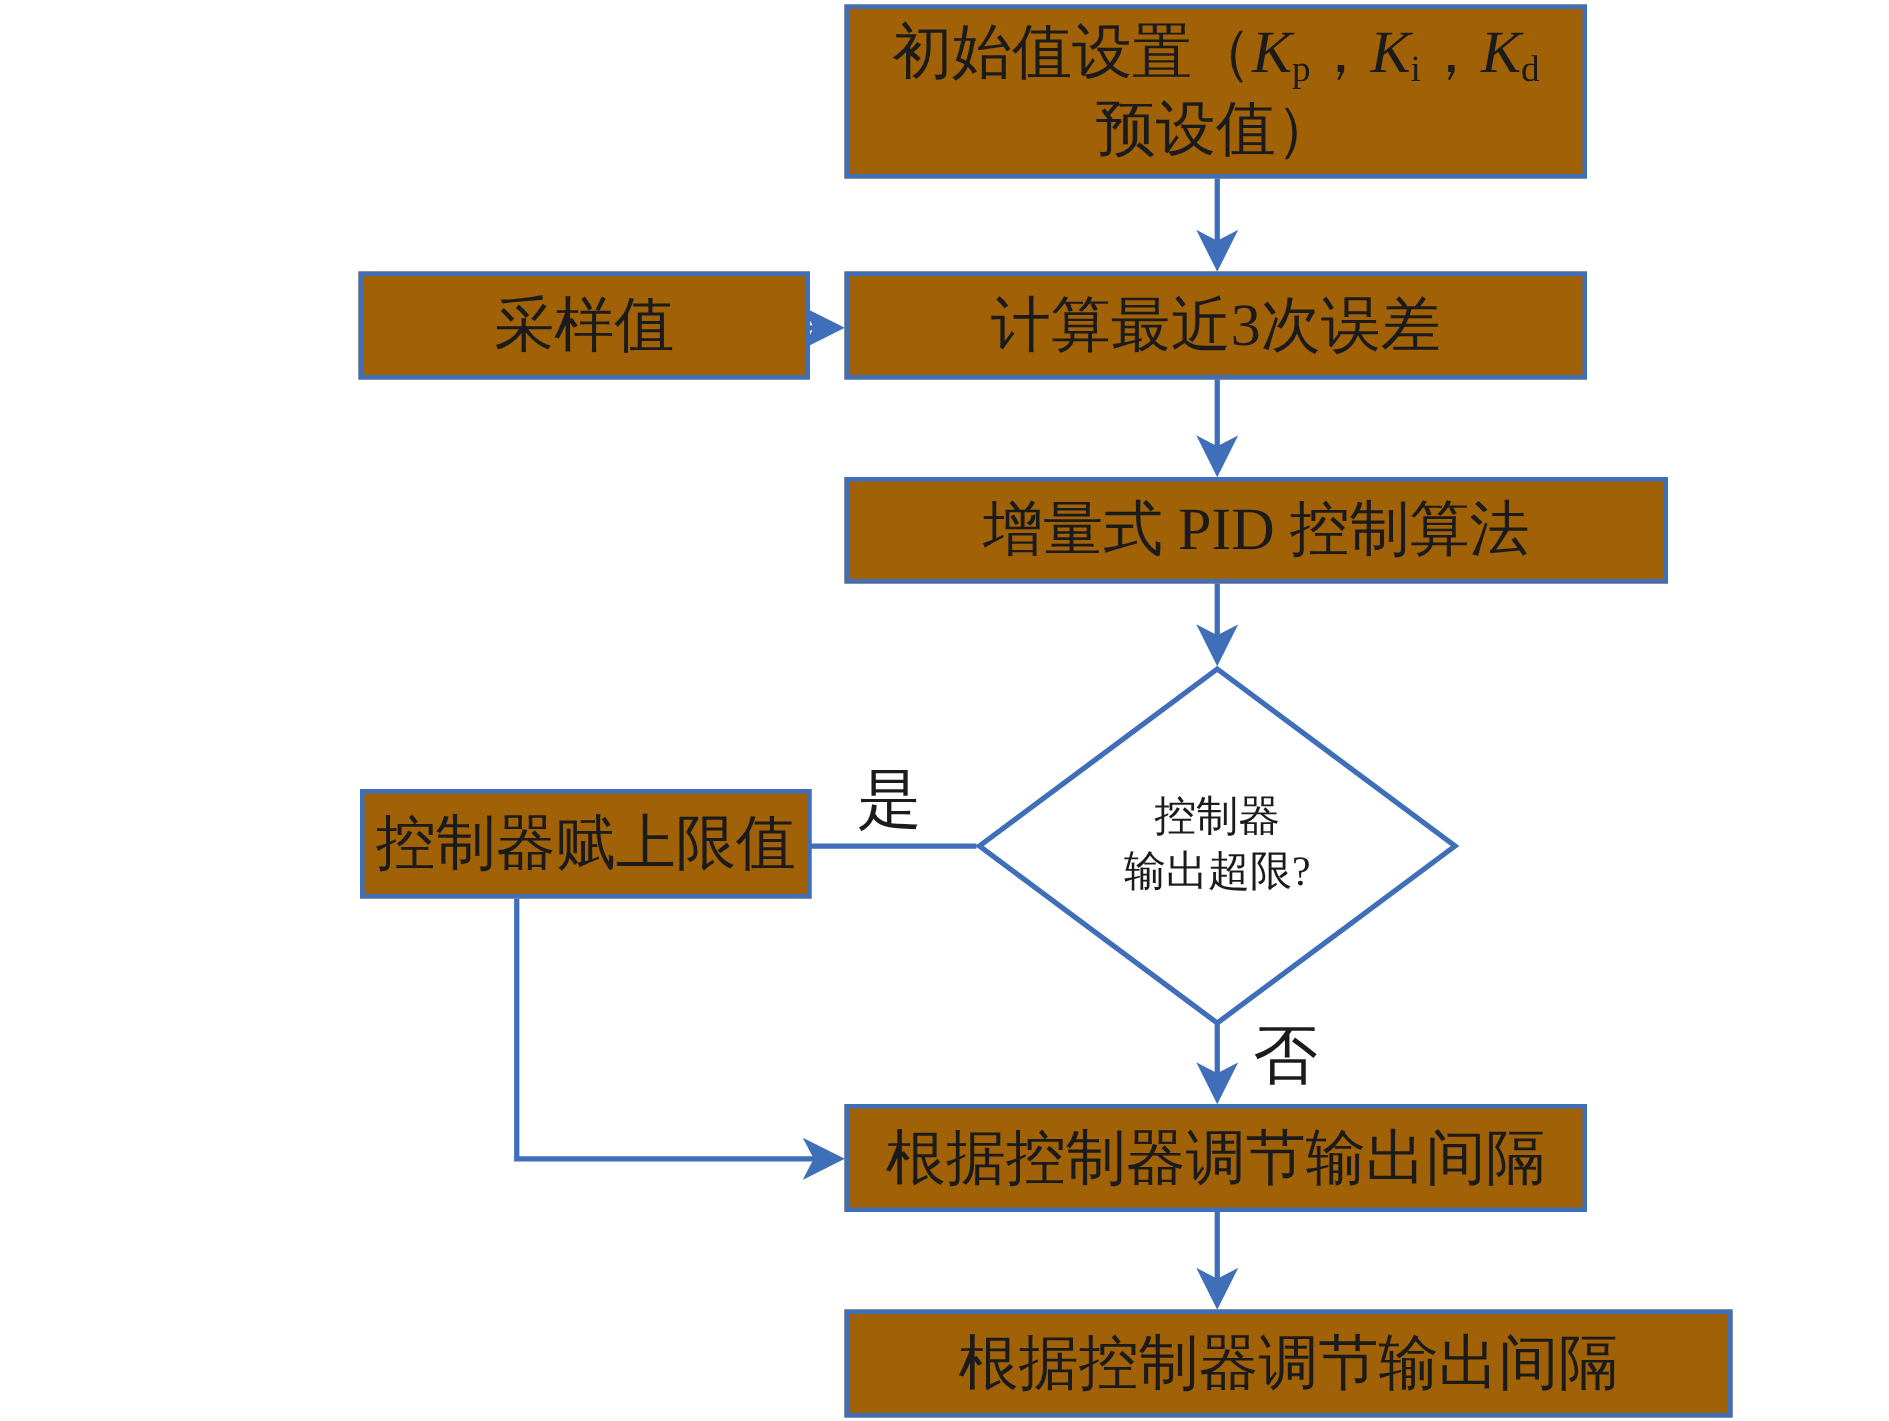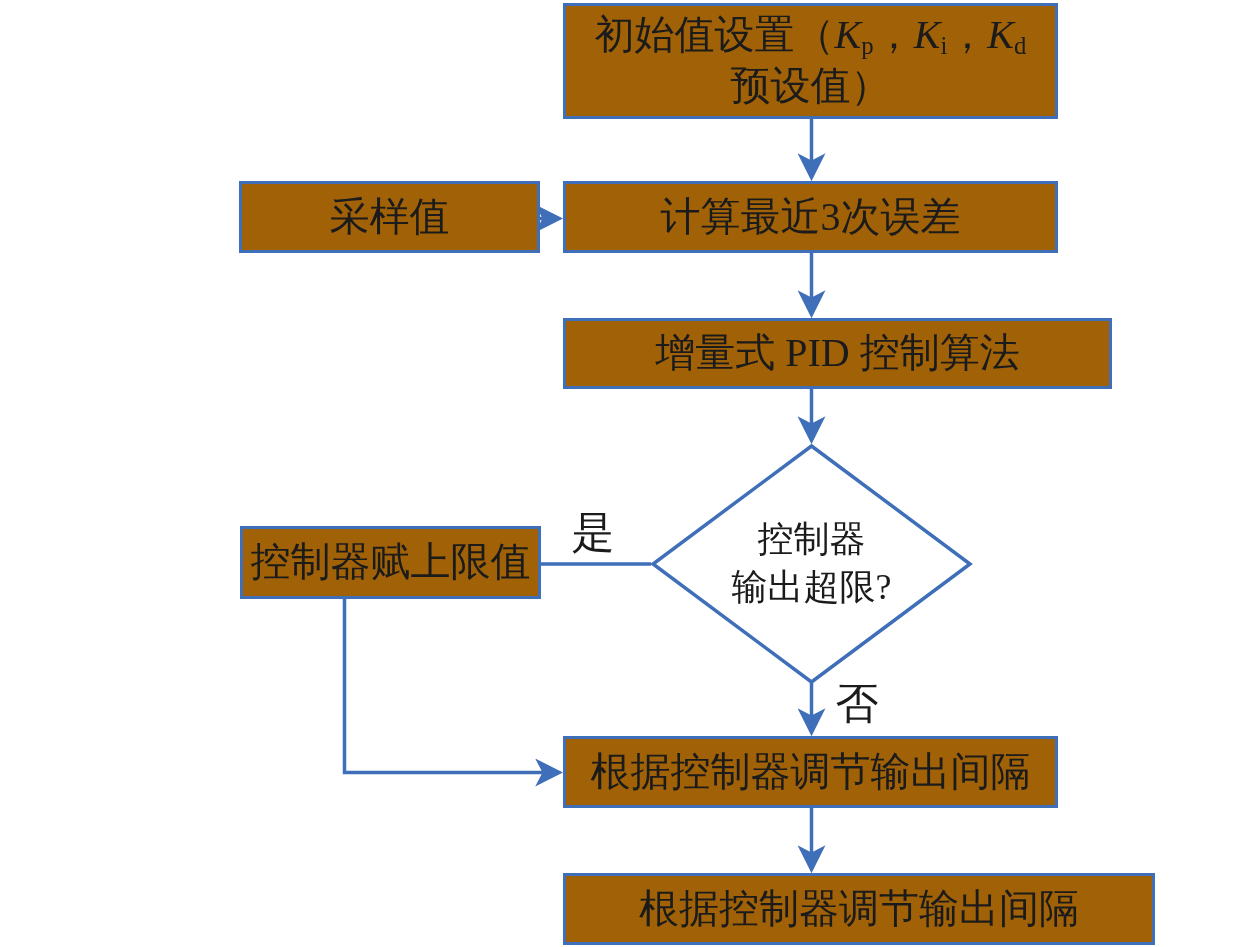--- a/index.html
+++ b/index.html
@@ -44,21 +44,21 @@
   .node-adjust  { left: 563px; top: 873px; width: 592px; height: 72px; }
   .decision-text {
     position: absolute;
     left: 661px; top: 496px;
     width: 301px; height: 136px;
     display: flex;
     flex-direction: column;
     align-items: center;
     justify-content: center;
     text-align: center;
-    font-size: 36px;
+    font-size: 28px;
     line-height: 1.32;
   }
   .edge-label {
     position: absolute;
     width: 64px; height: 52px;
     display: flex;
     align-items: center;
     justify-content: center;
     font-size: 43px;
   }

